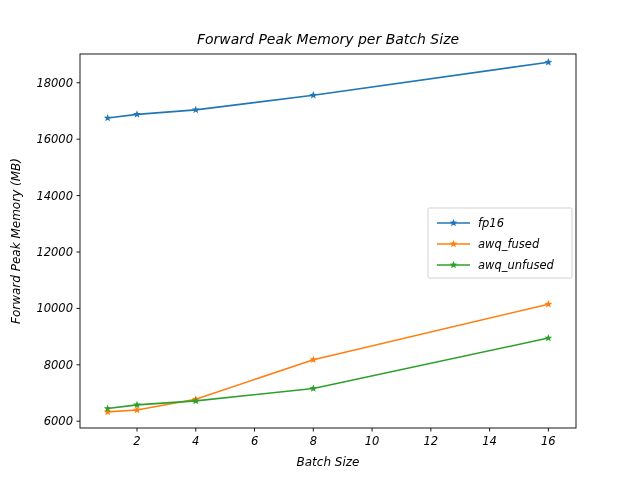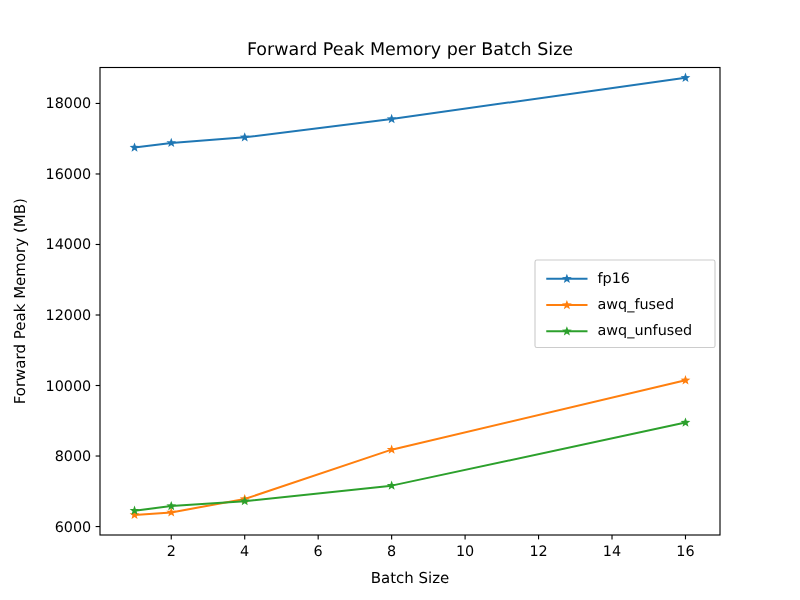--- a/index.html
+++ b/index.html
@@ -7,20 +7,21 @@
     padding: 0;
     background: #ffffff;
   }
   #figure {
     position: relative;
     width: 628px;
     height: 480px;
     background: #ffffff;
     font-family: "DejaVu Sans", sans-serif;
     overflow: hidden;
+    font-style: italic;
   }
   #plot-svg {
     position: absolute;
     left: 0;
     top: 0;
     width: 640px;
     height: 480px;
   }
   .axis-line {
     fill: none;

